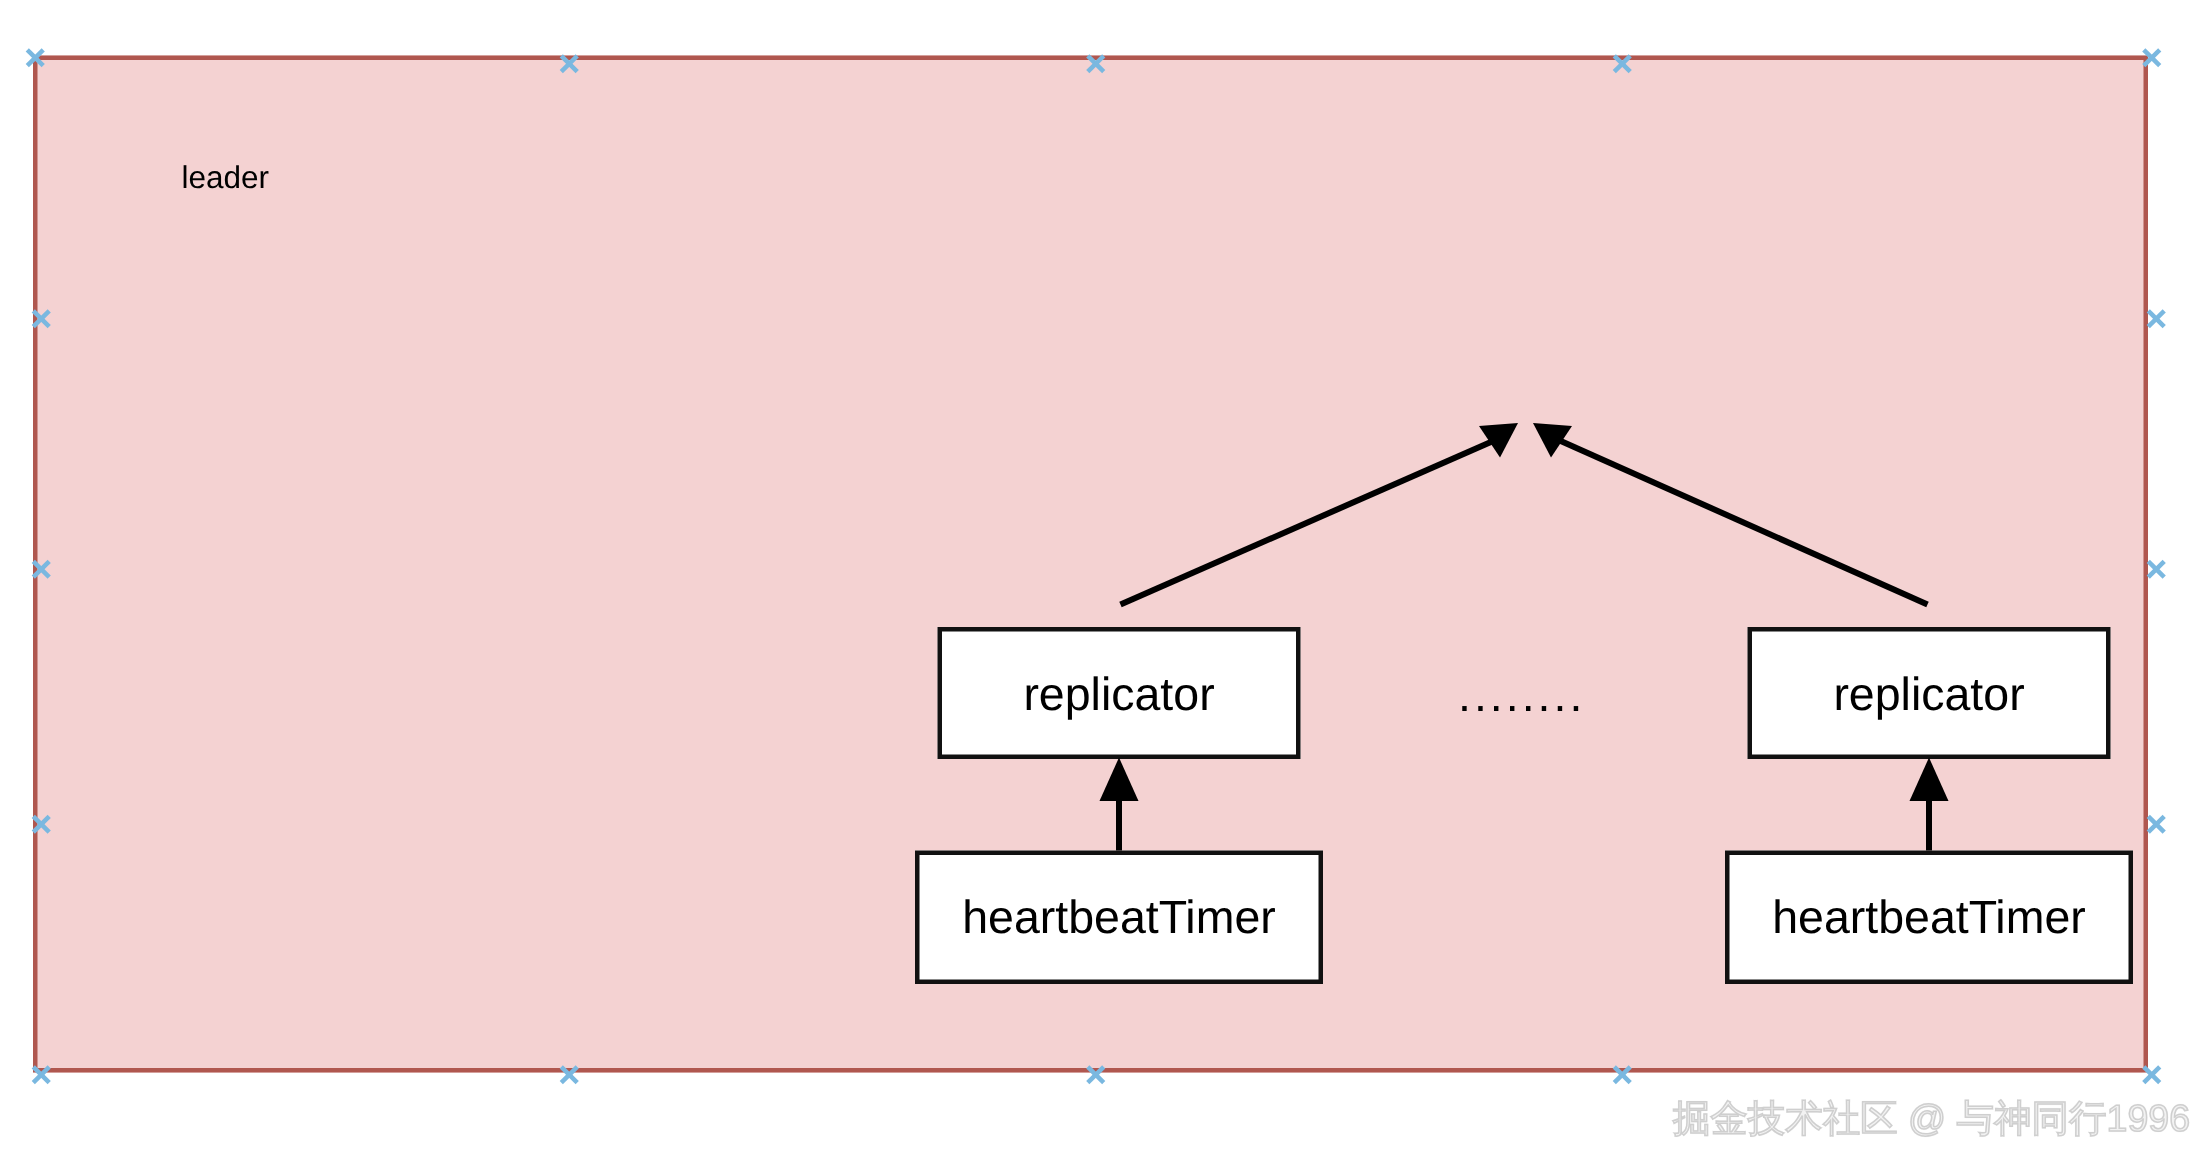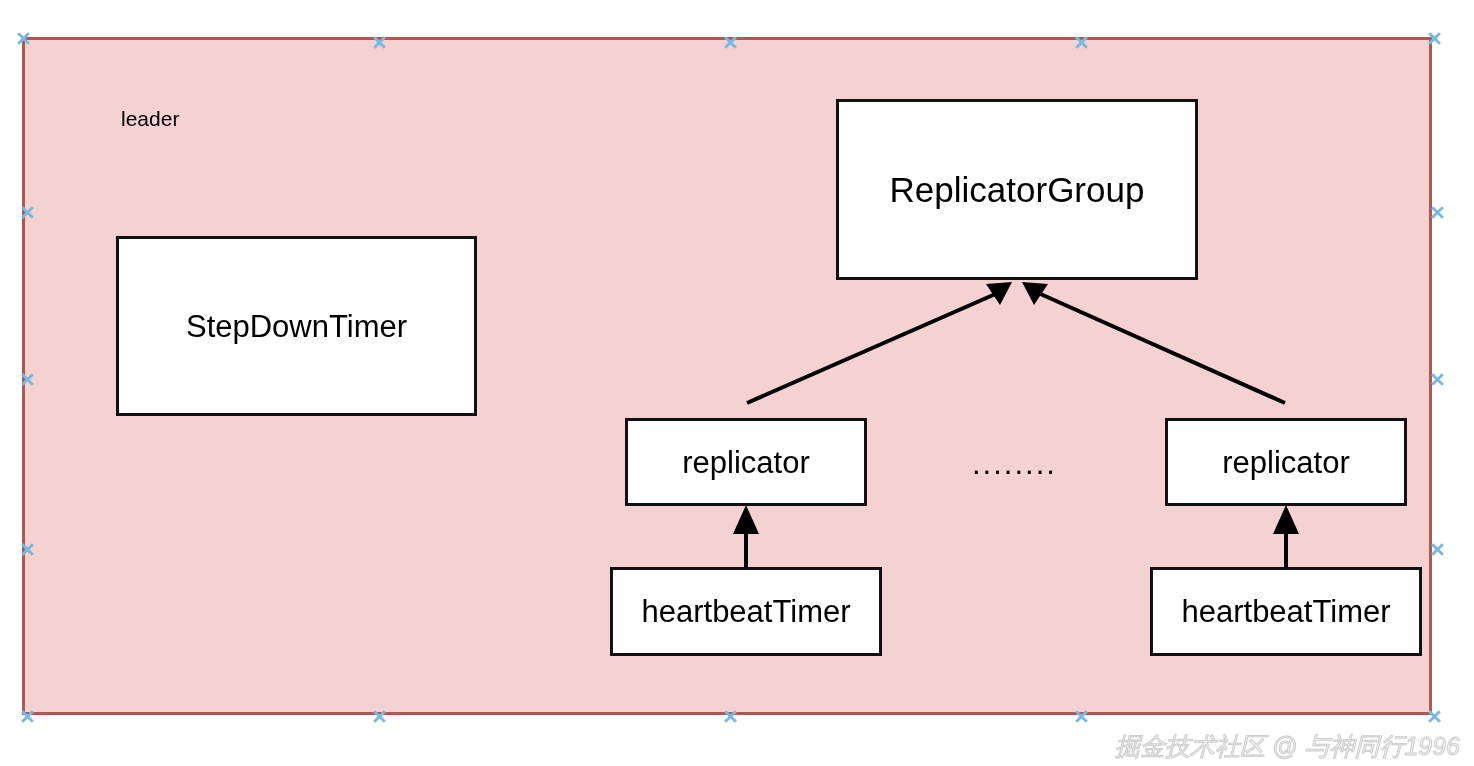--- a/index.html
+++ b/index.html
@@ -115,39 +115,32 @@
   #watermark {
     position: absolute;
     right: 14px;
     bottom: 6px;
     font-size: 25px;
     color: #f2f2f2;
     -webkit-text-stroke: 1px #cfcfcf;
     text-shadow: 0 0 1px #d6d6d6;
     white-space: nowrap;
     line-height: 1.1;
-    font-style: italic;
   }
 </style>
 </head>
 <body>
 
 <div id="canvas">
 
   <div id="leader-container">
     <div id="leader-label">leader</div>
   </div>
 
-  <div class="node" id="node-replicatorgroup">
-    <span>ReplicatorGroup</span>
-  </div>
-
-  <div class="node" id="node-stepdowntimer">
-    <span>StepDownTimer</span>
-  </div>
+
 
   <div class="node" id="node-replicator-left">
     <span>replicator</span>
   </div>
 
   <div class="node" id="node-replicator-right">
     <span>replicator</span>
   </div>
 
   <div class="node" id="node-heartbeattimer-left">

